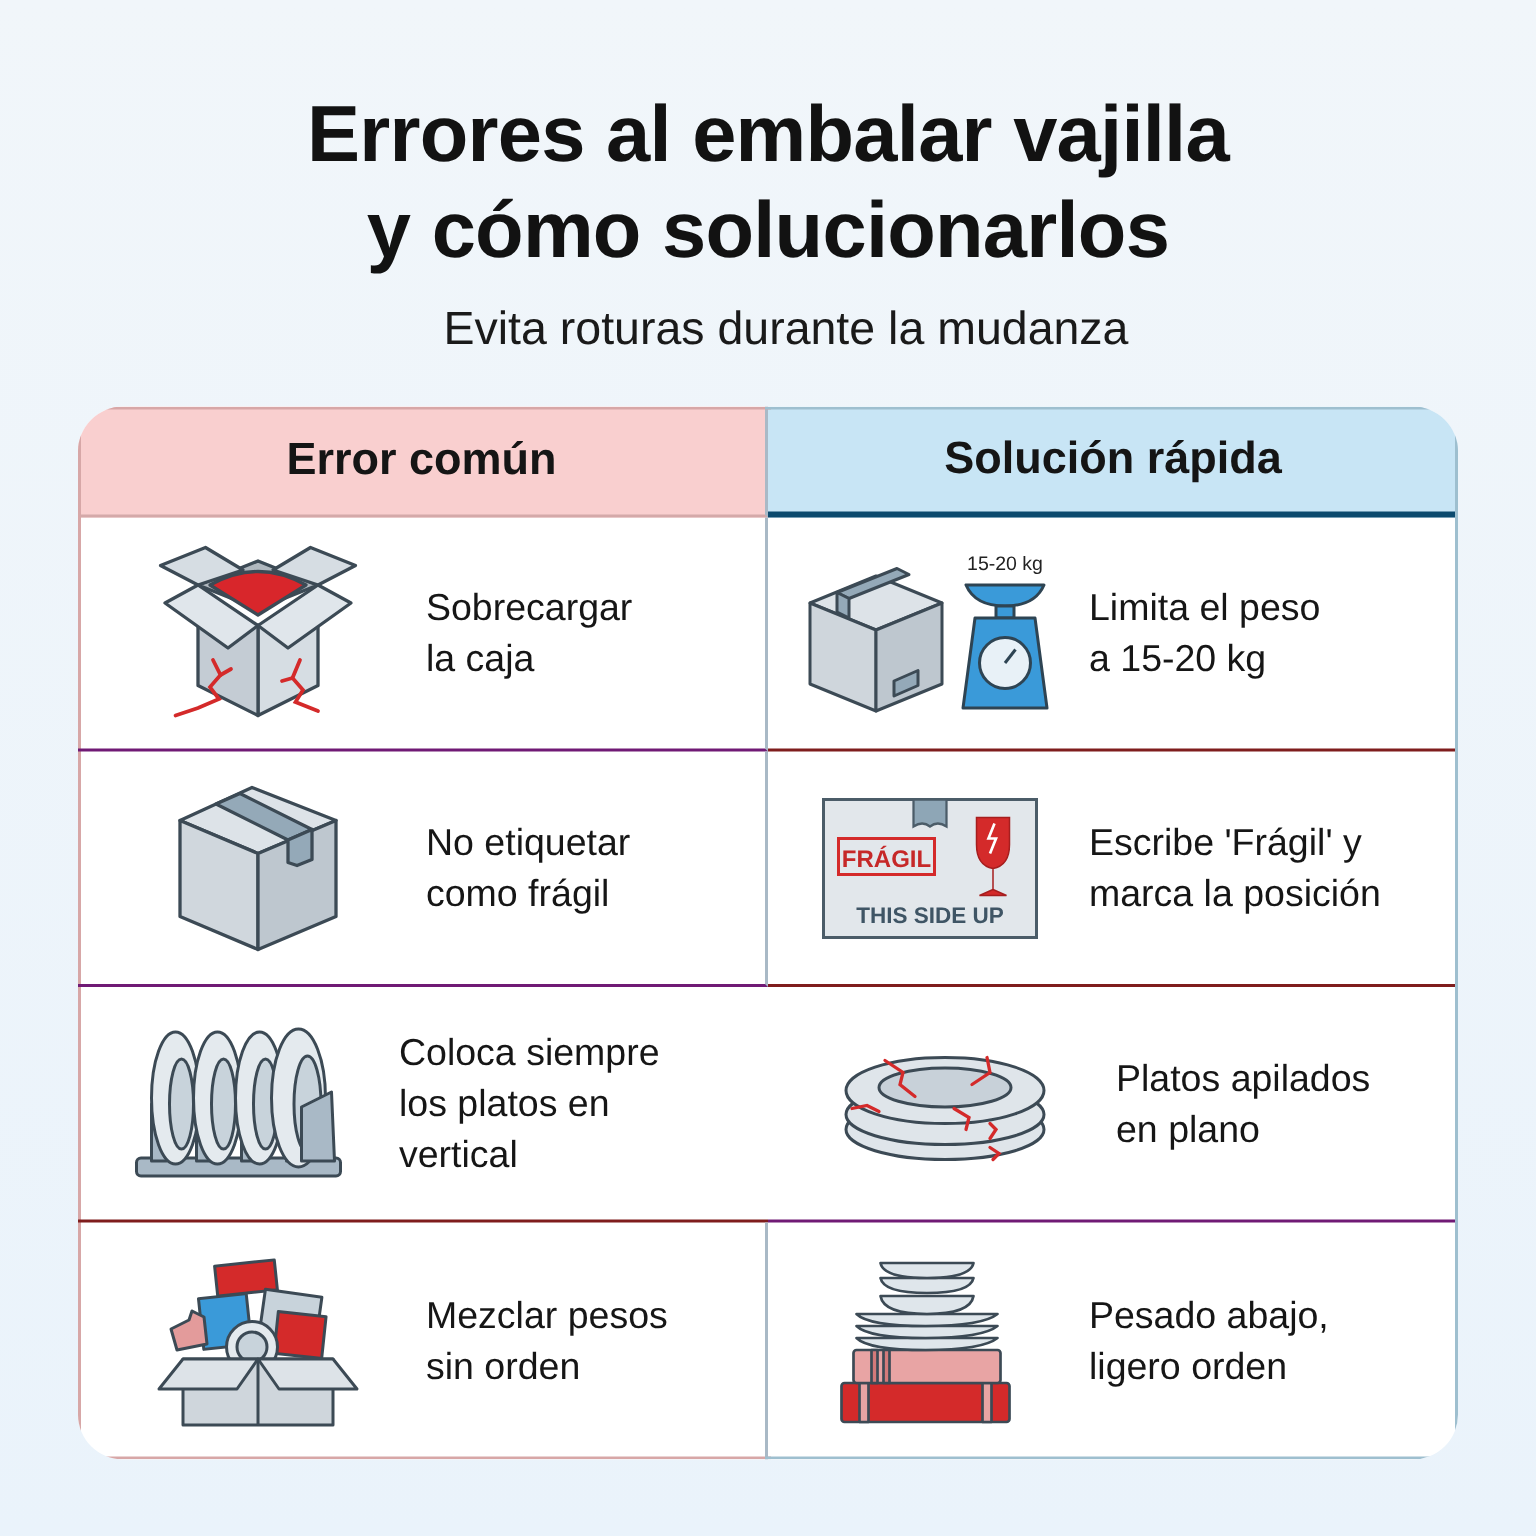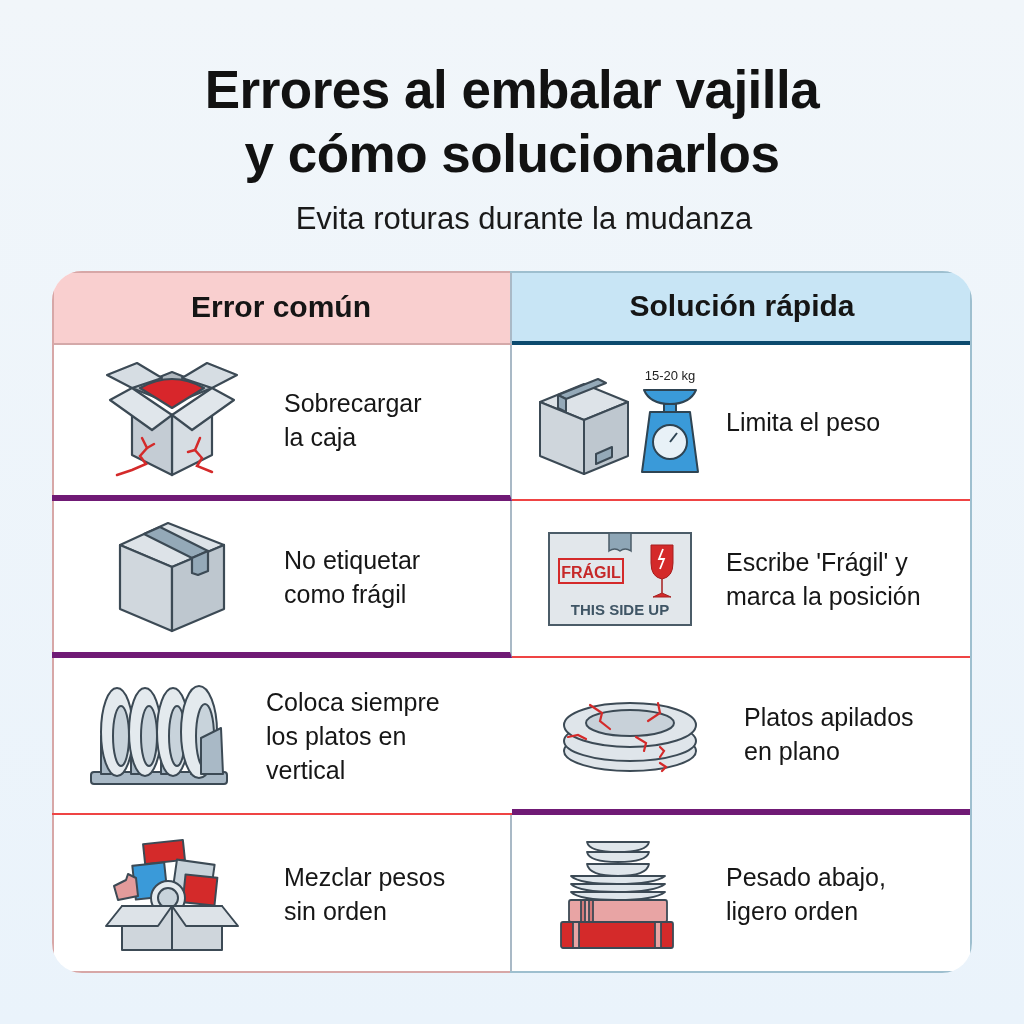--- a/index.html
+++ b/index.html
@@ -32,22 +32,22 @@
   }
   .table::before { left: 0; border-color: #d7a7a7; border-right: none; border-top-right-radius: 0; border-bottom-right-radius: 0; }
   .table::after { right: 0; border-color: #9ebfcf; border-left: none; border-top-left-radius: 0; border-bottom-left-radius: 0; }
   .hcell {
     display: flex; align-items: center; justify-content: center;
     font-weight: bold; font-size: 30px; color: #151515;
   }
   .hcell.err { background: #f9cfcf; border-bottom: 2px solid #d4a9a9; border-right: 2px solid #a9b9c6; }
   .hcell.sol { background: #c8e5f5; border-bottom: 4px solid #0c4a6e; }
   .cell { display: flex; align-items: center; position: relative; }
-  .cell.err { border-right: 2px solid #a9b9c6; border-bottom: 6px solid #701a75; }
-  .cell.sol { border-bottom: 2px solid #ef4444; }
+  .cell.err { border-right: 2px solid #a9b9c6; border-bottom: 2px solid #701a75; }
+  .cell.sol { border-bottom: 2px solid #7f1d1d; }
   .cell.last { border-bottom: none; }
   .icon { width: 200px; height: 140px; display: flex; align-items: center; justify-content: center; flex-shrink: 0; }
   .icon svg { display: block; }
   .label { font-size: 25px; line-height: 34px; color: #161616; }
   .cell.err .icon { margin-left: 20px; }
   .cell.err .label { margin-left: 12px; }
   .cell.sol .icon { margin-left: 10px; }
   .cell.sol .label { margin-left: 4px; }
 </style>
 </head>
@@ -105,20 +105,21 @@
           <path d="M112,28 L164,28 Q158,42 138,42 Q118,42 112,28 Z" fill="#3a9ad9"></path>
           <rect x="132" y="42" width="12" height="8" fill="#3a9ad9"></rect>
           <path d="M118,50 L158,50 L166,110 L110,110 Z" fill="#3a9ad9"></path>
           <circle cx="138" cy="80" r="17" fill="#e8f1f7"></circle>
           <line x1="138" y1="80" x2="145" y2="71"></line>
         </g>
       </svg>
     </div>
     <div class="label">
       <div>Limita el peso</div>
+      <div>a 15-20 kg</div>
     </div>
   </div>
 
   <div class="cell err">
     <div class="icon">
       <svg width="120" height="120" viewBox="0 0 120 120">
         <g stroke="#3c4a55" stroke-width="2.2" stroke-linejoin="round">
           <polygon points="8,28 56,6 112,28 60,50" fill="#dde3e8"></polygon>
           <polygon points="8,28 60,50 60,114 8,92" fill="#d0d7dd"></polygon>
           <polygon points="60,50 112,28 112,92 60,114" fill="#bec7cf"></polygon>

